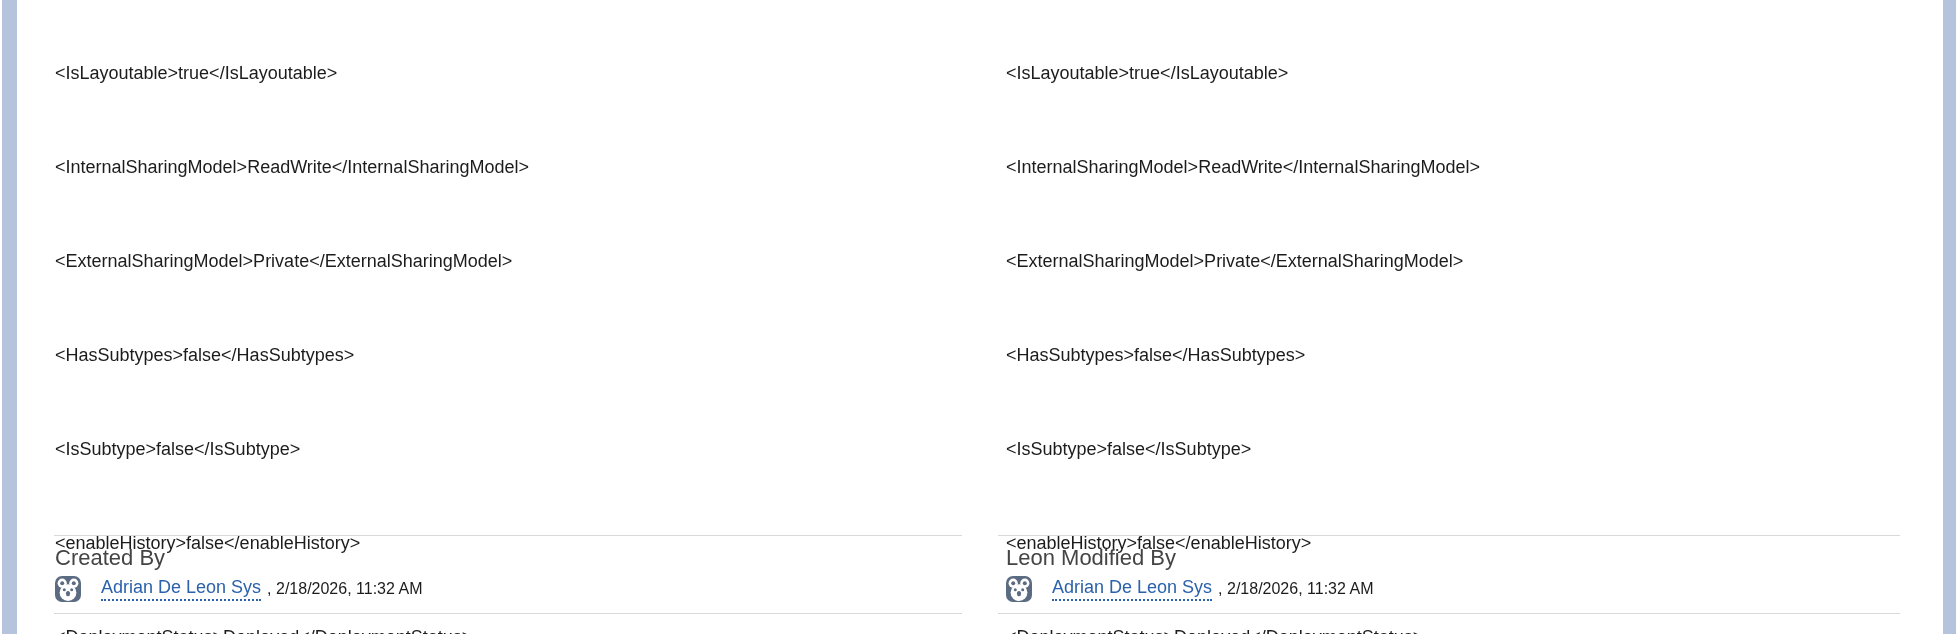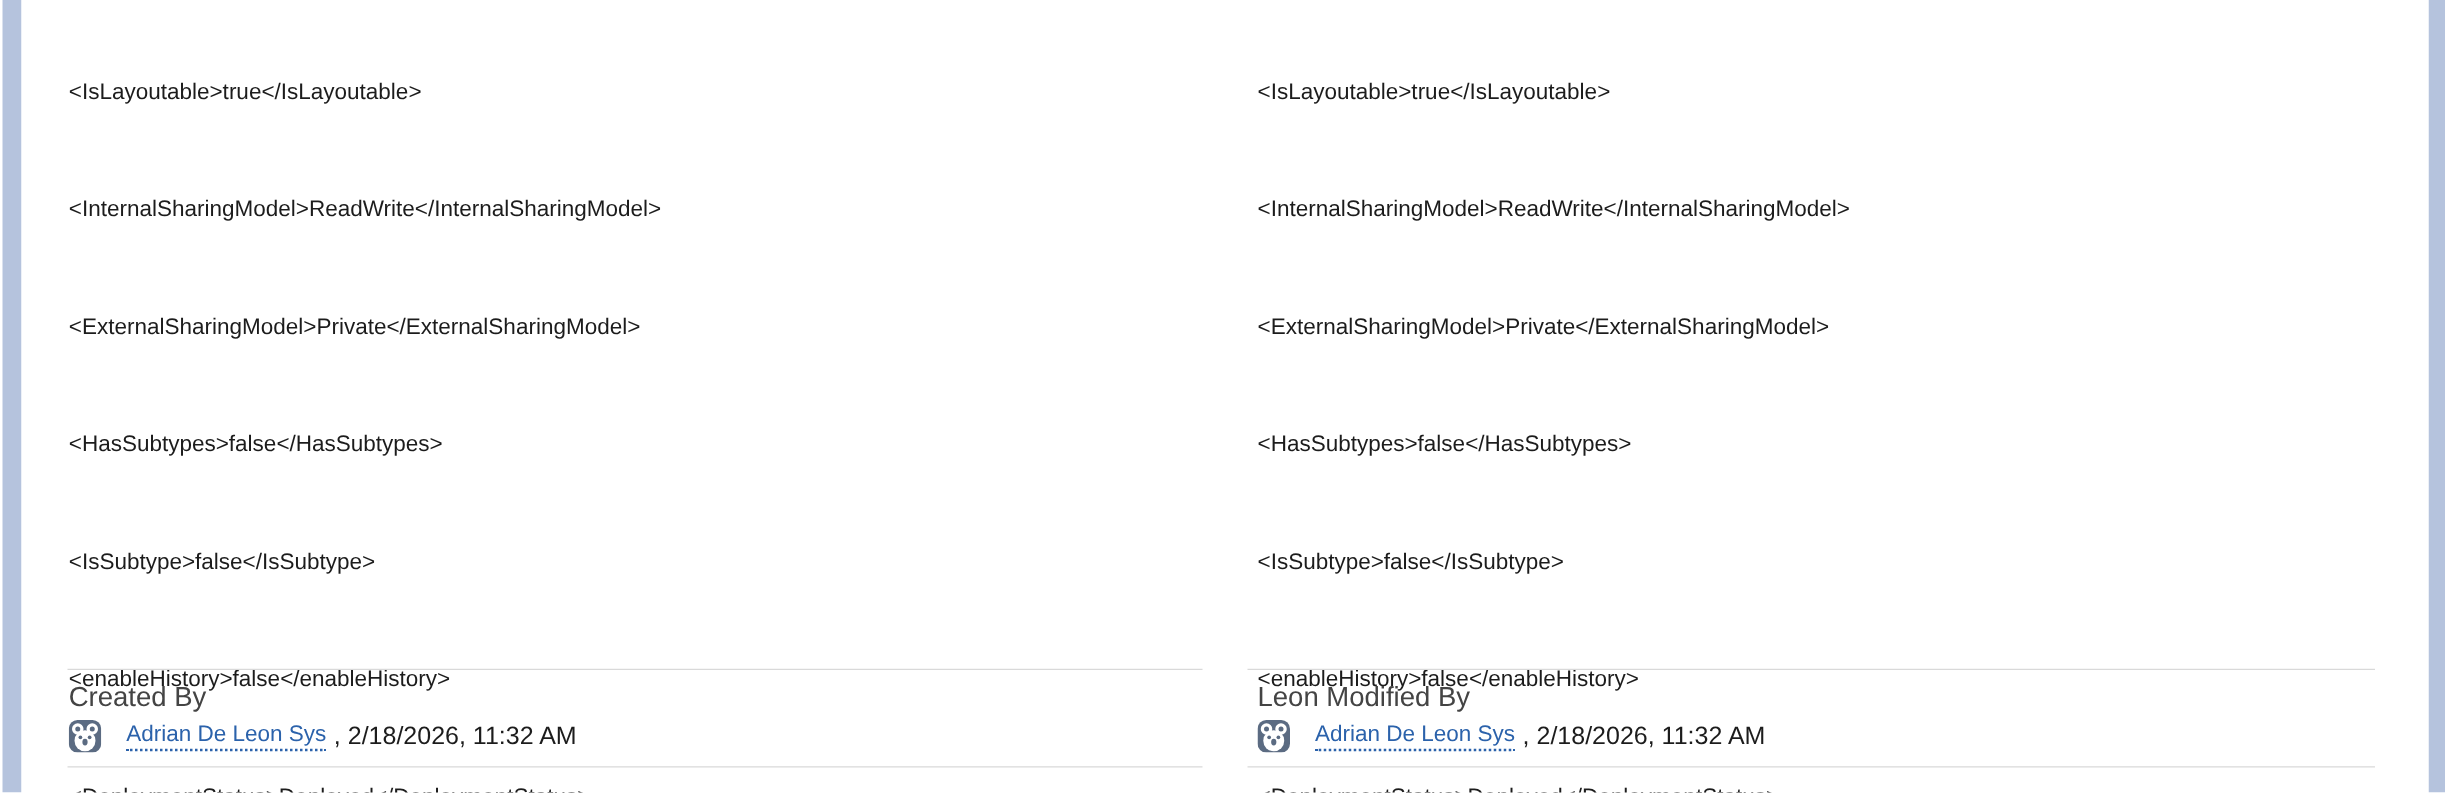--- a/index.html
+++ b/index.html
@@ -46,21 +46,21 @@
   }
   .avatar { width: 26px; height: 26px; display: block; flex: 0 0 26px; }
   .user-link {
     margin-left: 20px;
     font-size: 18px; color: #2b62ab; text-decoration: none;
     border-bottom: 2px dotted #2b62ab; padding-bottom: 1px;
     cursor: pointer;
   }
   .date-text {
     margin-left: 6px;
-    font-size: 20px; color: #1c1c1c;
+    font-size: 16px; color: #1c1c1c;
   }
 </style>
 </head>
 <body>
 
 <div class="scrollbar left"></div>
 <div class="scrollbar right"></div>
 
 <div class="panel left">
   <div class="xml">

